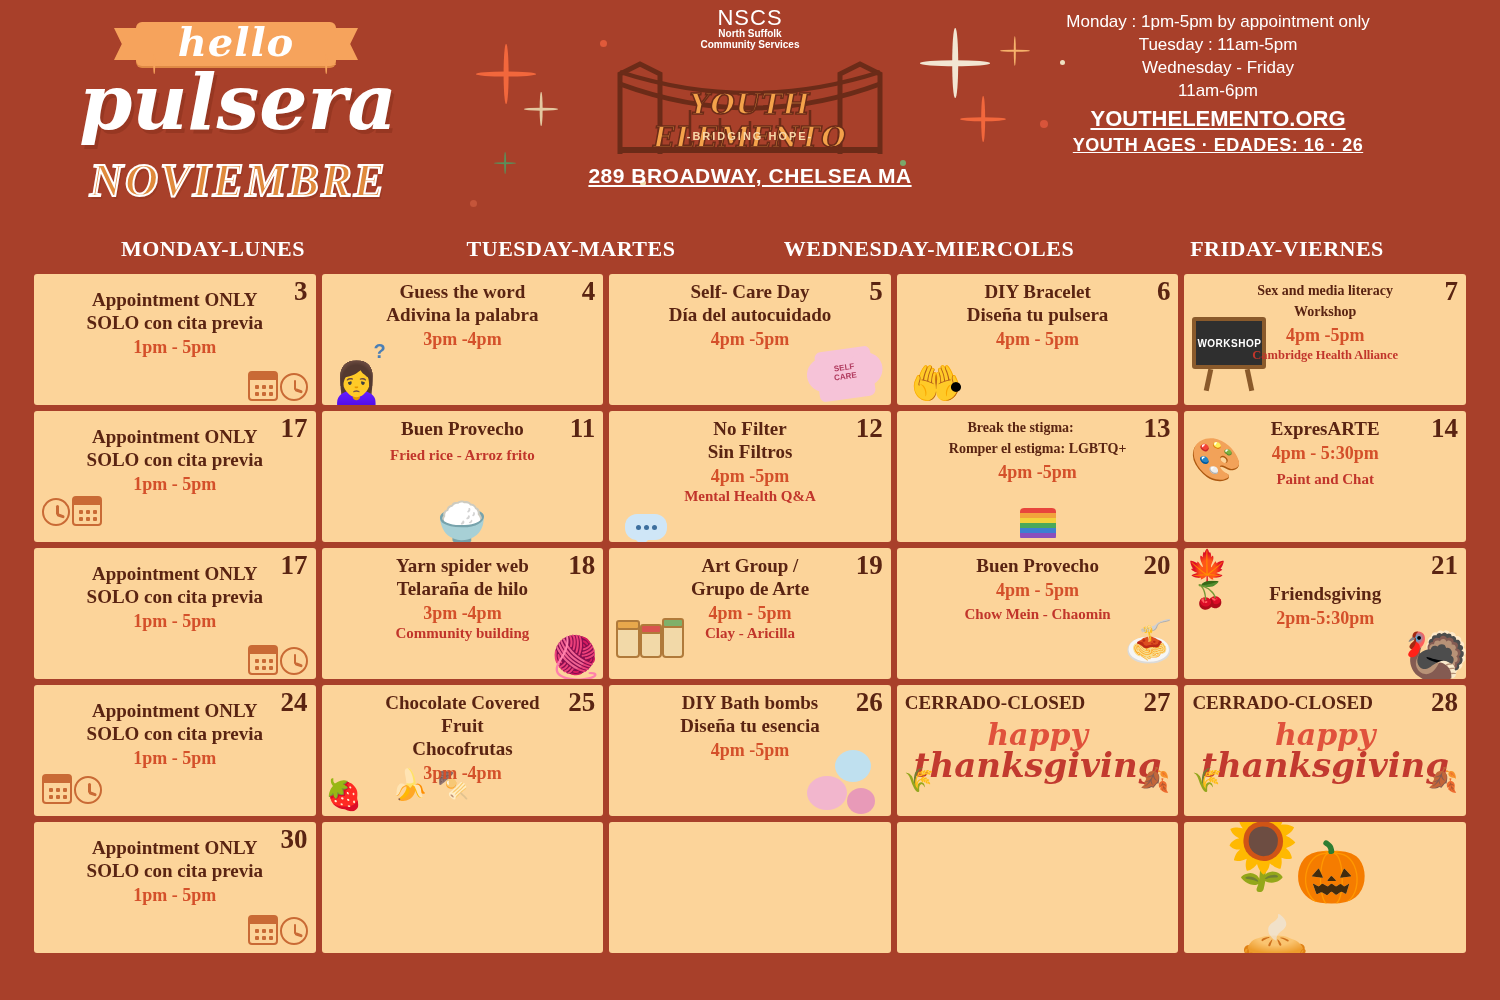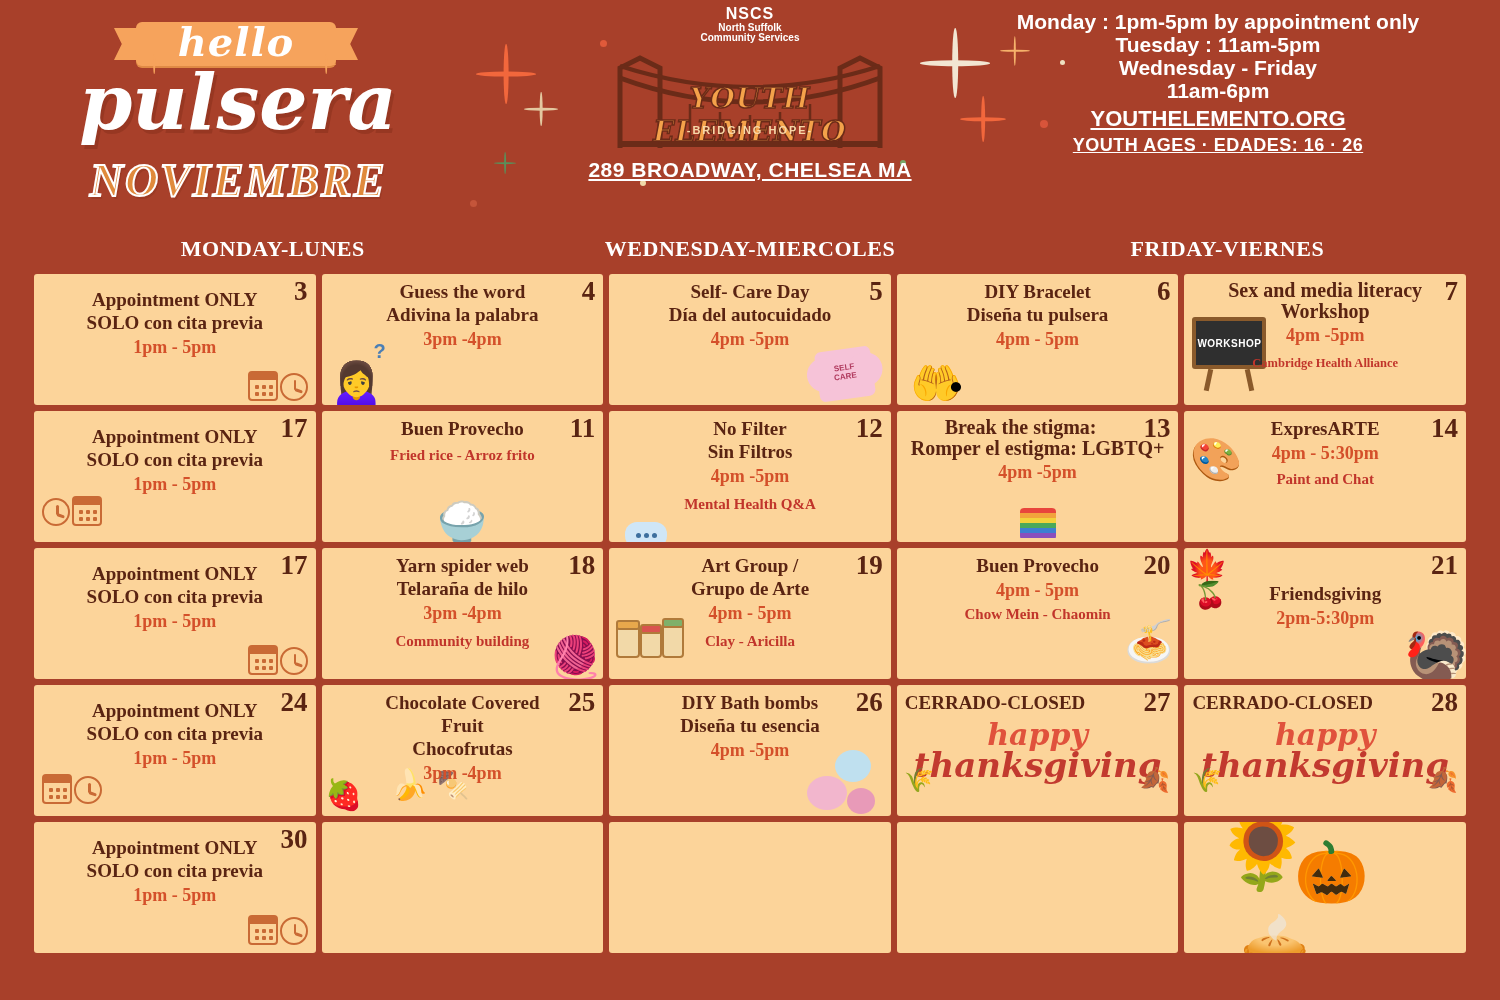--- a/index.html
+++ b/index.html
@@ -54,21 +54,21 @@
   .noviembre {
     position:absolute; left:0; top:146px; width:440px; text-align:center;
     font-family:"Liberation Serif", serif; font-weight:bold; font-style:italic;
     font-size:46px; color:#e08a3c; letter-spacing:2px;
     -webkit-text-stroke:2px #fff;
     text-shadow:2px 3px 0 rgba(120,40,20,.25);
   }
 
   .logo-wrap { position:absolute; left:520px; top:6px; width:460px; text-align:center; }
   .nscs { color:#fff; line-height:1.05; font-family:"Liberation Sans", sans-serif; }
-  .nscs .nscs-big { font-size:16px; font-weight:bold; letter-spacing:1px; }
+  .nscs .nscs-big { font-size:22px; font-weight:normal; letter-spacing:1px; }
   .nscs .nscs-sub { font-size:10px; font-weight:bold; }
   .bridge {
     position:relative; width:300px; height:108px; margin:4px auto 0;
   }
   .bridge-svg { position:absolute; left:0; top:0; }
   .ye-title {
     position:absolute; left:0; top:34px; width:300px; text-align:center;
     font-family:"DejaVu Serif", serif; font-weight:bold; font-style:italic;
     font-size:28px; color:#f4a24a; letter-spacing:1px;
     -webkit-text-stroke:1.5px #6b2b18;
@@ -81,21 +81,21 @@
   .address {
     margin-top:2px; color:#fff; font-family:"Liberation Sans", sans-serif;
     font-weight:bold; font-size:21px; text-decoration:underline; letter-spacing:.5px;
   }
 
   .hours {
     position:absolute; right:22px; top:10px; width:520px; text-align:center;
     color:#fff; font-family:"Liberation Sans", sans-serif;
   }
   .hours .h-title { font-size:24px; font-weight:bold; text-decoration:underline; line-height:28px; }
-  .hours .h-line { font-size:21px; font-weight:bold; line-height:23px; }
+  .hours .h-line { font-size:17px; font-weight:normal; line-height:23px; }
   .hours .h-url { font-size:22px; font-weight:bold; text-decoration:underline; margin-top:4px; }
   .hours .h-ages { font-size:18px; font-weight:bold; text-decoration:underline; margin-top:3px; letter-spacing:.5px; }
 
   
   .dayhead-row {
     position:absolute; left:0; top:236px; width:1500px; height:34px;
     display:flex; padding:0 34px;
   }
   .dayhead {
     flex:1 1 0; text-align:center; color:#fff;
@@ -120,29 +120,29 @@
   .daynum {
     position:absolute; right:8px; top:2px;
     font-family:"Liberation Serif", serif; font-weight:bold; font-size:27px;
     color:#5a2412;
   }
   .c-title {
     text-align:center; font-family:"Liberation Serif", serif; font-weight:bold;
     font-size:19px; color:#5a2412; line-height:23px; padding:0 26px;
     position:relative; z-index:2;
   }
-  .c-title.small { font-size:20px; line-height:21px; }
+  .c-title.small { font-size:14px; line-height:21px; }
   .c-time {
     text-align:center; font-family:"Liberation Serif", serif; font-weight:bold;
     font-size:18px; color:#d4502a; line-height:22px; margin-top:2px;
     position:relative; z-index:2;
   }
   .c-note {
     text-align:center; font-family:"Liberation Serif", serif; font-weight:bold;
-    font-size:15px; color:#c1352b; line-height:19px; position:relative; z-index:2;margin-top:8px;
+    font-size:15px; color:#c1352b; line-height:19px; position:relative; z-index:2;
   }
   .c-note.tiny { font-size:12.5px; }
   .appt { padding-top:14px; }
   .appt .c-title { padding:0 10px; }
 
   
   .art { position:absolute; z-index:1; pointer-events:none; }
   .emoji { font-family:"DejaVu Sans", sans-serif; line-height:1; }
 
   .workshop-board {
@@ -292,20 +292,21 @@
     <div class="h-line">Tuesday : 11am-5pm</div>
     <div class="h-line">Wednesday - Friday</div>
     <div class="h-line">11am-6pm</div>
     <div class="h-url">YOUTHELEMENTO.ORG</div>
     <div class="h-ages">YOUTH AGES · EDADES: 16 · 26</div>
   </div>
 </div>
 
 <div class="dayhead-row">
   <div class="dayhead">MONDAY-LUNES</div>
+  <div class="dayhead">TUESDAY-MARTES</div>
   <div class="dayhead">WEDNESDAY-MIERCOLES</div>
   <div class="dayhead">FRIDAY-VIERNES</div>
 </div>
 
 <div class="grid">
 
   <div class="cell appt">
     <div class="daynum">3</div>
     <div class="c-title">Appointment ONLY</div>
     <div class="c-title">SOLO con cita previa</div>

